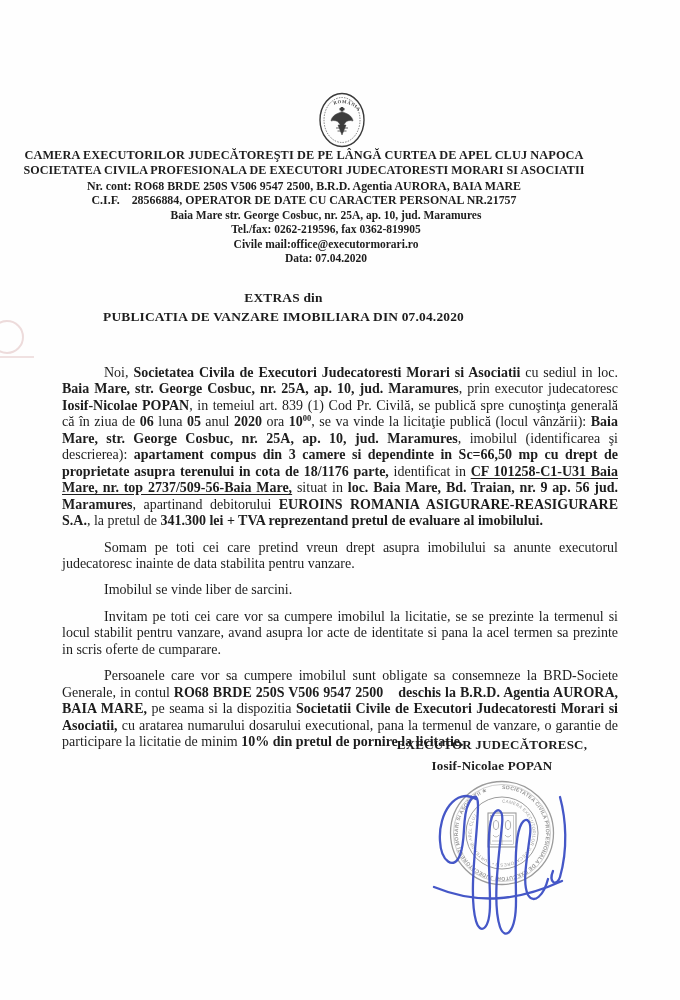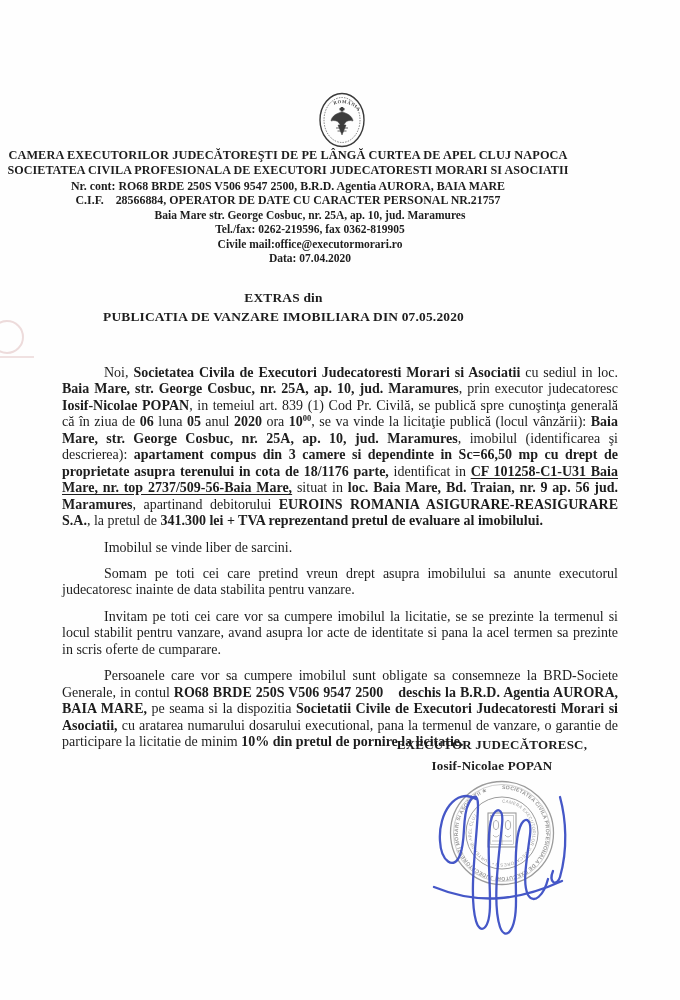--- a/index.html
+++ b/index.html
@@ -17,21 +17,21 @@
     border:2px solid rgba(200,140,140,0.30);border-radius:50%;
   }
   .artifact-line{
     position:absolute;left:0;top:356px;width:34px;height:2px;
     background:rgba(205,150,150,0.28);
   }
   
   .emblem{position:absolute;left:317px;top:91px;}
   
   .header{
-    position:absolute;left:0;top:148px;width:576px;
+    position:absolute;left:16px;top:148px;width:576px;
     text-align:center;font-weight:bold;
   }
   .h-org1{font-size:12.3px;line-height:15.4px;letter-spacing:.1px;}
   .h-org2{font-size:12.1px;line-height:15.2px;letter-spacing:.05px;}
   .h-sub{font-size:11.9px;line-height:14.7px;}
   .h-small{font-size:11.5px;line-height:14.3px;padding-left:44px;}
   
   .title{
     position:absolute;left:0;top:288px;width:567px;
     text-align:center;font-weight:bold;
@@ -88,27 +88,27 @@
     <div class="h-sub">Nr. cont: RO68 BRDE 250S V506 9547 2500, B.R.D. Agentia AURORA, BAIA MARE</div>
     <div class="h-sub">C.I.F.   28566884, OPERATOR DE DATE CU CARACTER PERSONAL NR.21757</div>
     <div class="h-small">Baia Mare str. George Cosbuc, nr. 25A, ap. 10, jud. Maramures</div>
     <div class="h-small">Tel./fax: 0262-219596, fax 0362-819905</div>
     <div class="h-small">Civile mail:office@executormorari.ro</div>
     <div class="h-small">Data: 07.04.2020</div>
   </div>
 
   <div class="title">
     <div>EXTRAS din</div>
-    <div>PUBLICATIA DE VANZARE IMOBILIARA DIN 07.05.2020</div>
+    <div>PUBLICATIA DE VANZARE IMOBILIARA DIN 07.04.2020</div>
   </div>
 
   <div class="body">
     <p><span>Noi, </span><span class="b">Societatea Civila de Executori Judecatoresti Morari si Asociatii</span><span> cu sediul in loc. </span><span class="b">Baia Mare, str. George Cosbuc, nr. 25A, ap. 10, jud. Maramures</span><span>, prin executor judecatoresc </span><span class="b">Iosif-Nicolae POPAN</span><span>, in temeiul art. 839 (1) Cod Pr. Civilă, se publică spre cunoştinţa generală că în ziua de </span><span class="b">06</span><span> luna </span><span class="b">05</span><span> anul </span><span class="b">2020</span><span> ora </span><span class="b">10</span><sup class="b">00</sup><span>, se va vinde la licitaţie publică (locul vânzării): </span><span class="b">Baia Mare, str. George Cosbuc, nr. 25A, ap. 10, jud. Maramures</span><span>, imobilul (identificarea şi descrierea): </span><span class="b">apartament compus din 3 camere si dependinte in Sc=66,50 mp cu drept de proprietate asupra terenului in cota de 18/1176 parte,</span><span> identificat in </span><span class="b u">CF 101258-C1-U31 Baia Mare, nr. top 2737/509-56-Baia Mare,</span><span> situat in </span><span class="b">loc. Baia Mare, Bd. Traian, nr. 9 ap. 56 jud. Maramures</span><span>, apartinand debitorului </span><span class="b">EUROINS ROMANIA ASIGURARE-REASIGURARE S.A.</span><span>, la pretul de </span><span class="b">341.300 lei + TVA reprezentand pretul de evaluare al imobilului.</span></p>
+    <p><span>Somam pe toti cei care pretind vreun drept asupra imobilului sa anunte executorul judecatoresc inainte de data stabilita pentru vanzare.</span></p>
     <p><span>Imobilul se vinde liber de sarcini.</span></p>
-    <p><span>Somam pe toti cei care pretind vreun drept asupra imobilului sa anunte executorul judecatoresc inainte de data stabilita pentru vanzare.</span></p>
     <p><span>Invitam pe toti cei care vor sa cumpere imobilul la licitatie, se se prezinte la termenul si locul stabilit pentru vanzare, avand asupra lor acte de identitate si pana la acel termen sa prezinte in scris oferte de cumparare.</span></p>
     <p><span>Persoanele care vor sa cumpere imobilul sunt obligate sa consemneze la BRD-Societe Generale, in contul </span><span class="b">RO68 BRDE 250S V506 9547 2500   deschis la B.R.D. Agentia AURORA, BAIA MARE,</span><span> pe seama si la dispozitia </span><span class="b">Societatii Civile de Executori Judecatoresti Morari si Asociatii,</span><span> cu aratarea numarului dosarului executional, pana la termenul de vanzare, o garantie de participare la licitatie de minim </span><span class="b">10% din pretul de pornire la licitatie.</span></p>
   </div>
 
   <div class="sign-block">
     <div>EXECUTOR JUDECĂTORESC,</div>
     <div>Iosif-Nicolae POPAN</div>
   </div>
 
   <svg class="stamp" width="140" height="140" viewBox="0 0 140 140">

